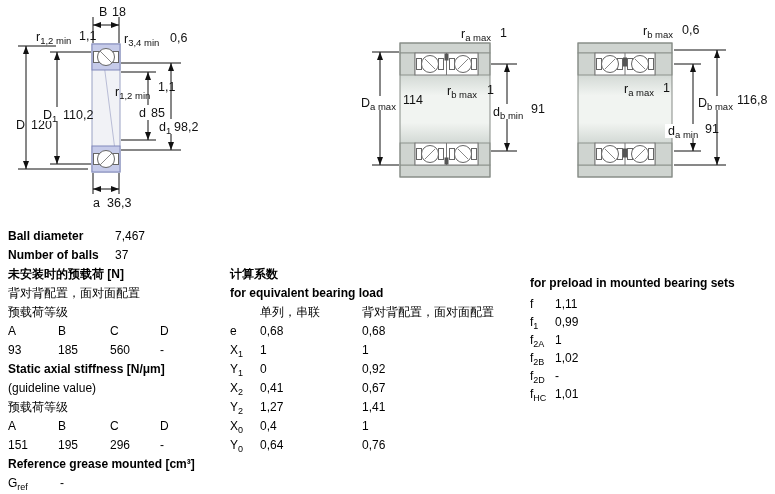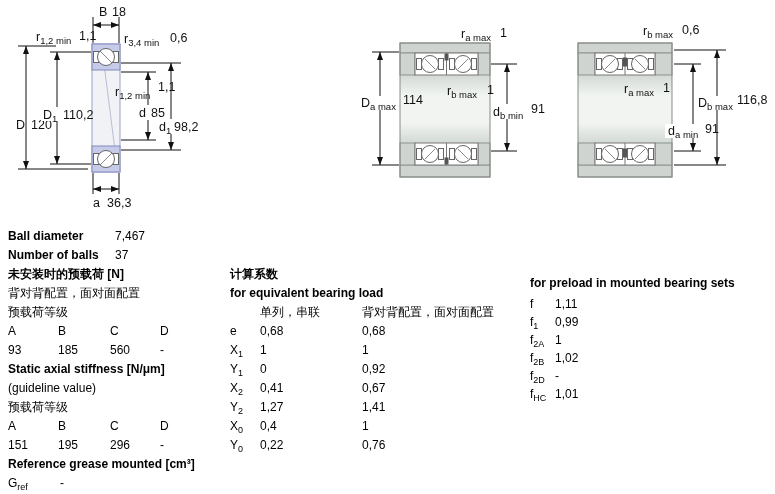--- a/index.html
+++ b/index.html
@@ -314,21 +314,21 @@
       <span class="c m1">1,27</span>
       <span class="c m2">1,41</span>
     </div>
     <div class="row">
       <span class="c m0"><span>X</span><span class="sub">0</span></span>
       <span class="c m1">0,4</span>
       <span class="c m2">1</span>
     </div>
     <div class="row">
       <span class="c m0"><span>Y</span><span class="sub">0</span></span>
-      <span class="c m1">0,22</span>
+      <span class="c m1">0,64</span>
       <span class="c m2">0,76</span>
     </div>
   </div>
 
   
   <div class="col" style="left:530px;top:276px;width:245px;">
     <div class="trow">
       <span class="c r0 bold">for preload in mounted bearing sets</span>
     </div>
     <div class="row-s">

